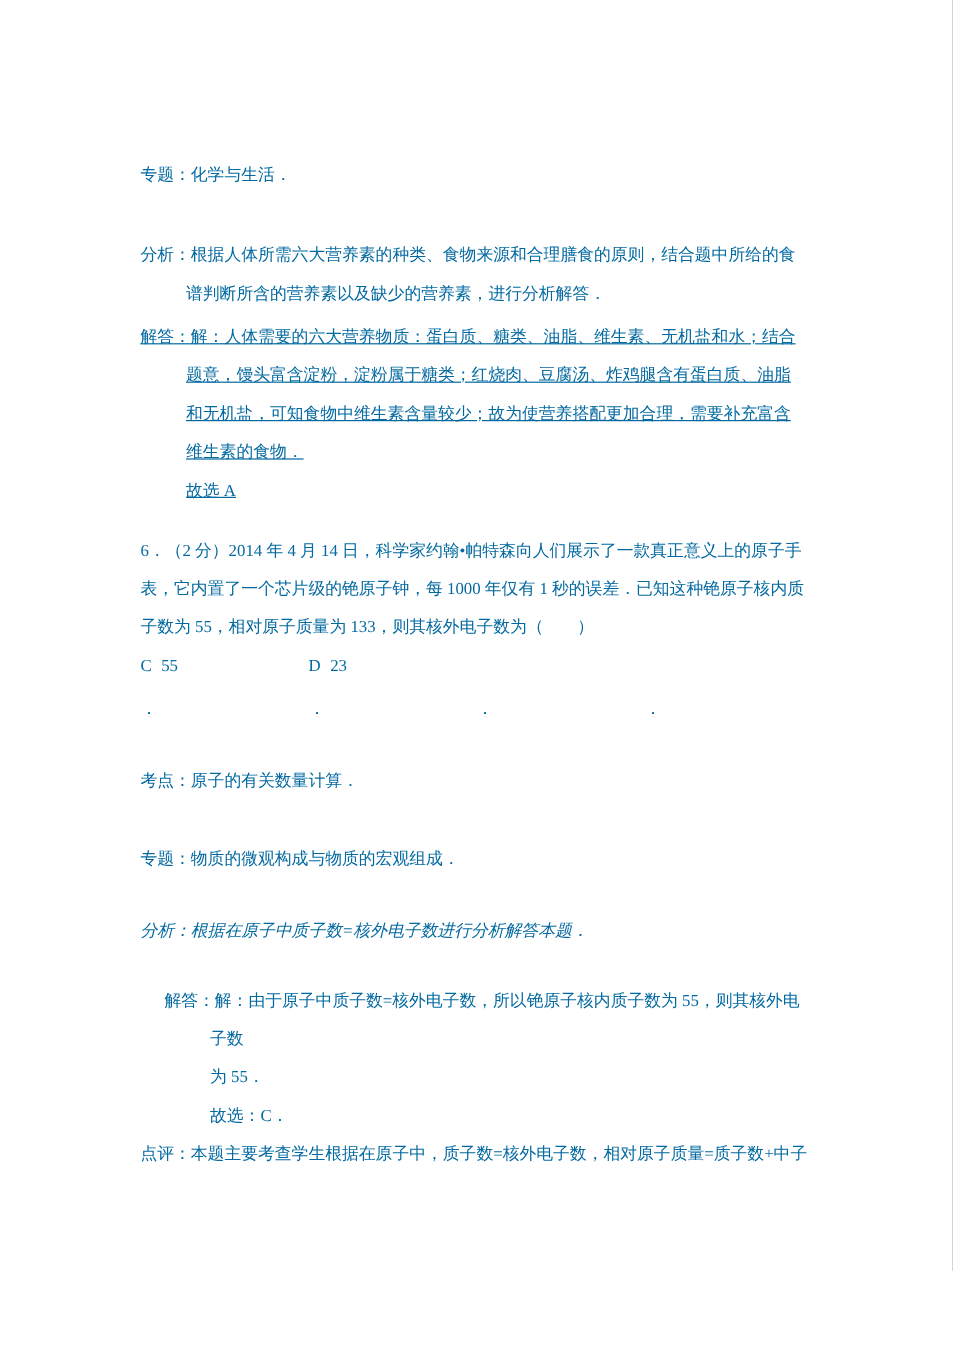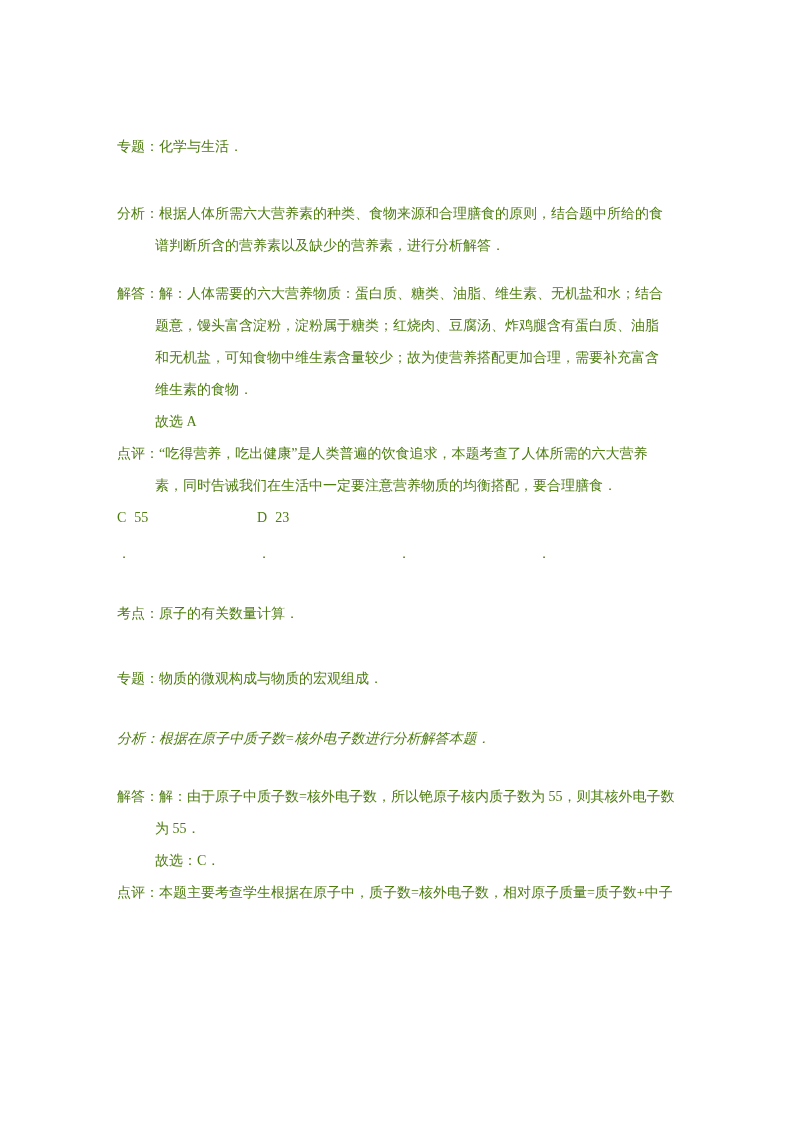--- a/index.html
+++ b/index.html
@@ -2,42 +2,42 @@
 <html><head>
 <meta charset="utf-8">
 <style>
   html, body { margin: 0; padding: 0; background: #888; }
   .page {
     position: relative;
     width: 794px;
     height: 1123px;
     margin: 0 auto;
     background: #ffffff;
-    color: #4d7c0f;
+    color: #0369a1;
     font-family: "Liberation Serif", "DejaVu Serif", serif;
     font-size: 14px;
     line-height: 32px;
     overflow: hidden;
   }
   .content {
     padding: 131px 117px 0 117px;
   }
   .para { margin: 0; }
   .hang { padding-left: 38px; text-indent: -38px; }
   .plines { white-space: pre-line; }
   #p-q5-analysis { margin-top: 35px; }
-  #p-q5-answer   { margin-top: 16px; }
+  #p-q5-answer   { margin-top: 4px; text-decoration: underline; }
   #p-q5-comment  { margin-top: 0; }
   #p-q6-stem     { margin-top: 18px; }
   #p-q6-options  { margin-top: 0; }
   #p-q6-dots     { margin-top: 4px; }
   #p-q6-kaodian  { margin-top: 28px; }
   #p-q6-zhuanti  { margin-top: 33px; }
   #p-q6-fenxi    { margin-top: 28px; font-style: italic; }
-  #p-q6-jieda    { margin-top: 26px; }
+  #p-q6-jieda    { margin-top: 26px; margin-left: 20px; }
   #p-q6-dianping { margin-top: 0; }
   .opt-row { display: flex; }
   .opt-cell { width: 140px; flex: 0 0 140px; }
   .opt-value { margin-left: 8px; }
 </style>
 </head>
 <body>
 
 <div class="page">
   <div class="content">
@@ -46,23 +46,24 @@
 
     <p class="para hang" id="p-q5-analysis"><span>分析：</span><span class="plines">根据人体所需六大营养素的种类、食物来源和合理膳食的原则，结合题中所给的食
 谱判断所含的营养素以及缺少的营养素，进行分析解答．</span></p>
 
     <p class="para hang" id="p-q5-answer"><span>解答：</span><span class="plines">解：人体需要的六大营养物质：蛋白质、糖类、油脂、维生素、无机盐和水；结合
 题意，馒头富含淀粉，淀粉属于糖类；红烧肉、豆腐汤、炸鸡腿含有蛋白质、油脂
 和无机盐，可知食物中维生素含量较少；故为使营养搭配更加合理，需要补充富含
 维生素的食物．
 故选 A</span></p>
 
-    <p class="para hang" id="p-q5-comment"><span>点评：</span><span class="plines">“吃得营养，吃出健康”是人类普遍的饮食追求，本题考查了人体所需的六大营养
-素，同时告诫我们在生活中一定要注意营养物质的均衡搭配，要合理膳食．</span></p>
 
+    <p class="para" id="p-q6-stem"><span class="plines">6．（2 分）2014 年 4 月 14 日，科学家约翰•帕特森向人们展示了一款真正意义上的原子手
+表，它内置了一个芯片级的铯原子钟，每 1000 年仅有 1 秒的误差．已知这种铯原子核内质
+子数为 55，相对原子质量为 133，则其核外电子数为（　　）</span></p>
 
     <div class="opt-row" id="p-q6-options">
       <div class="opt-cell"><span class="opt-letter">C</span><span class="opt-value">55</span></div>
       <div class="opt-cell"><span class="opt-letter">D</span><span class="opt-value">23</span></div>
     </div>
 
     <div class="opt-row" id="p-q6-dots">
       <div class="opt-cell"><span>．</span></div>
       <div class="opt-cell"><span>．</span></div>
       <div class="opt-cell"><span>．</span></div>

